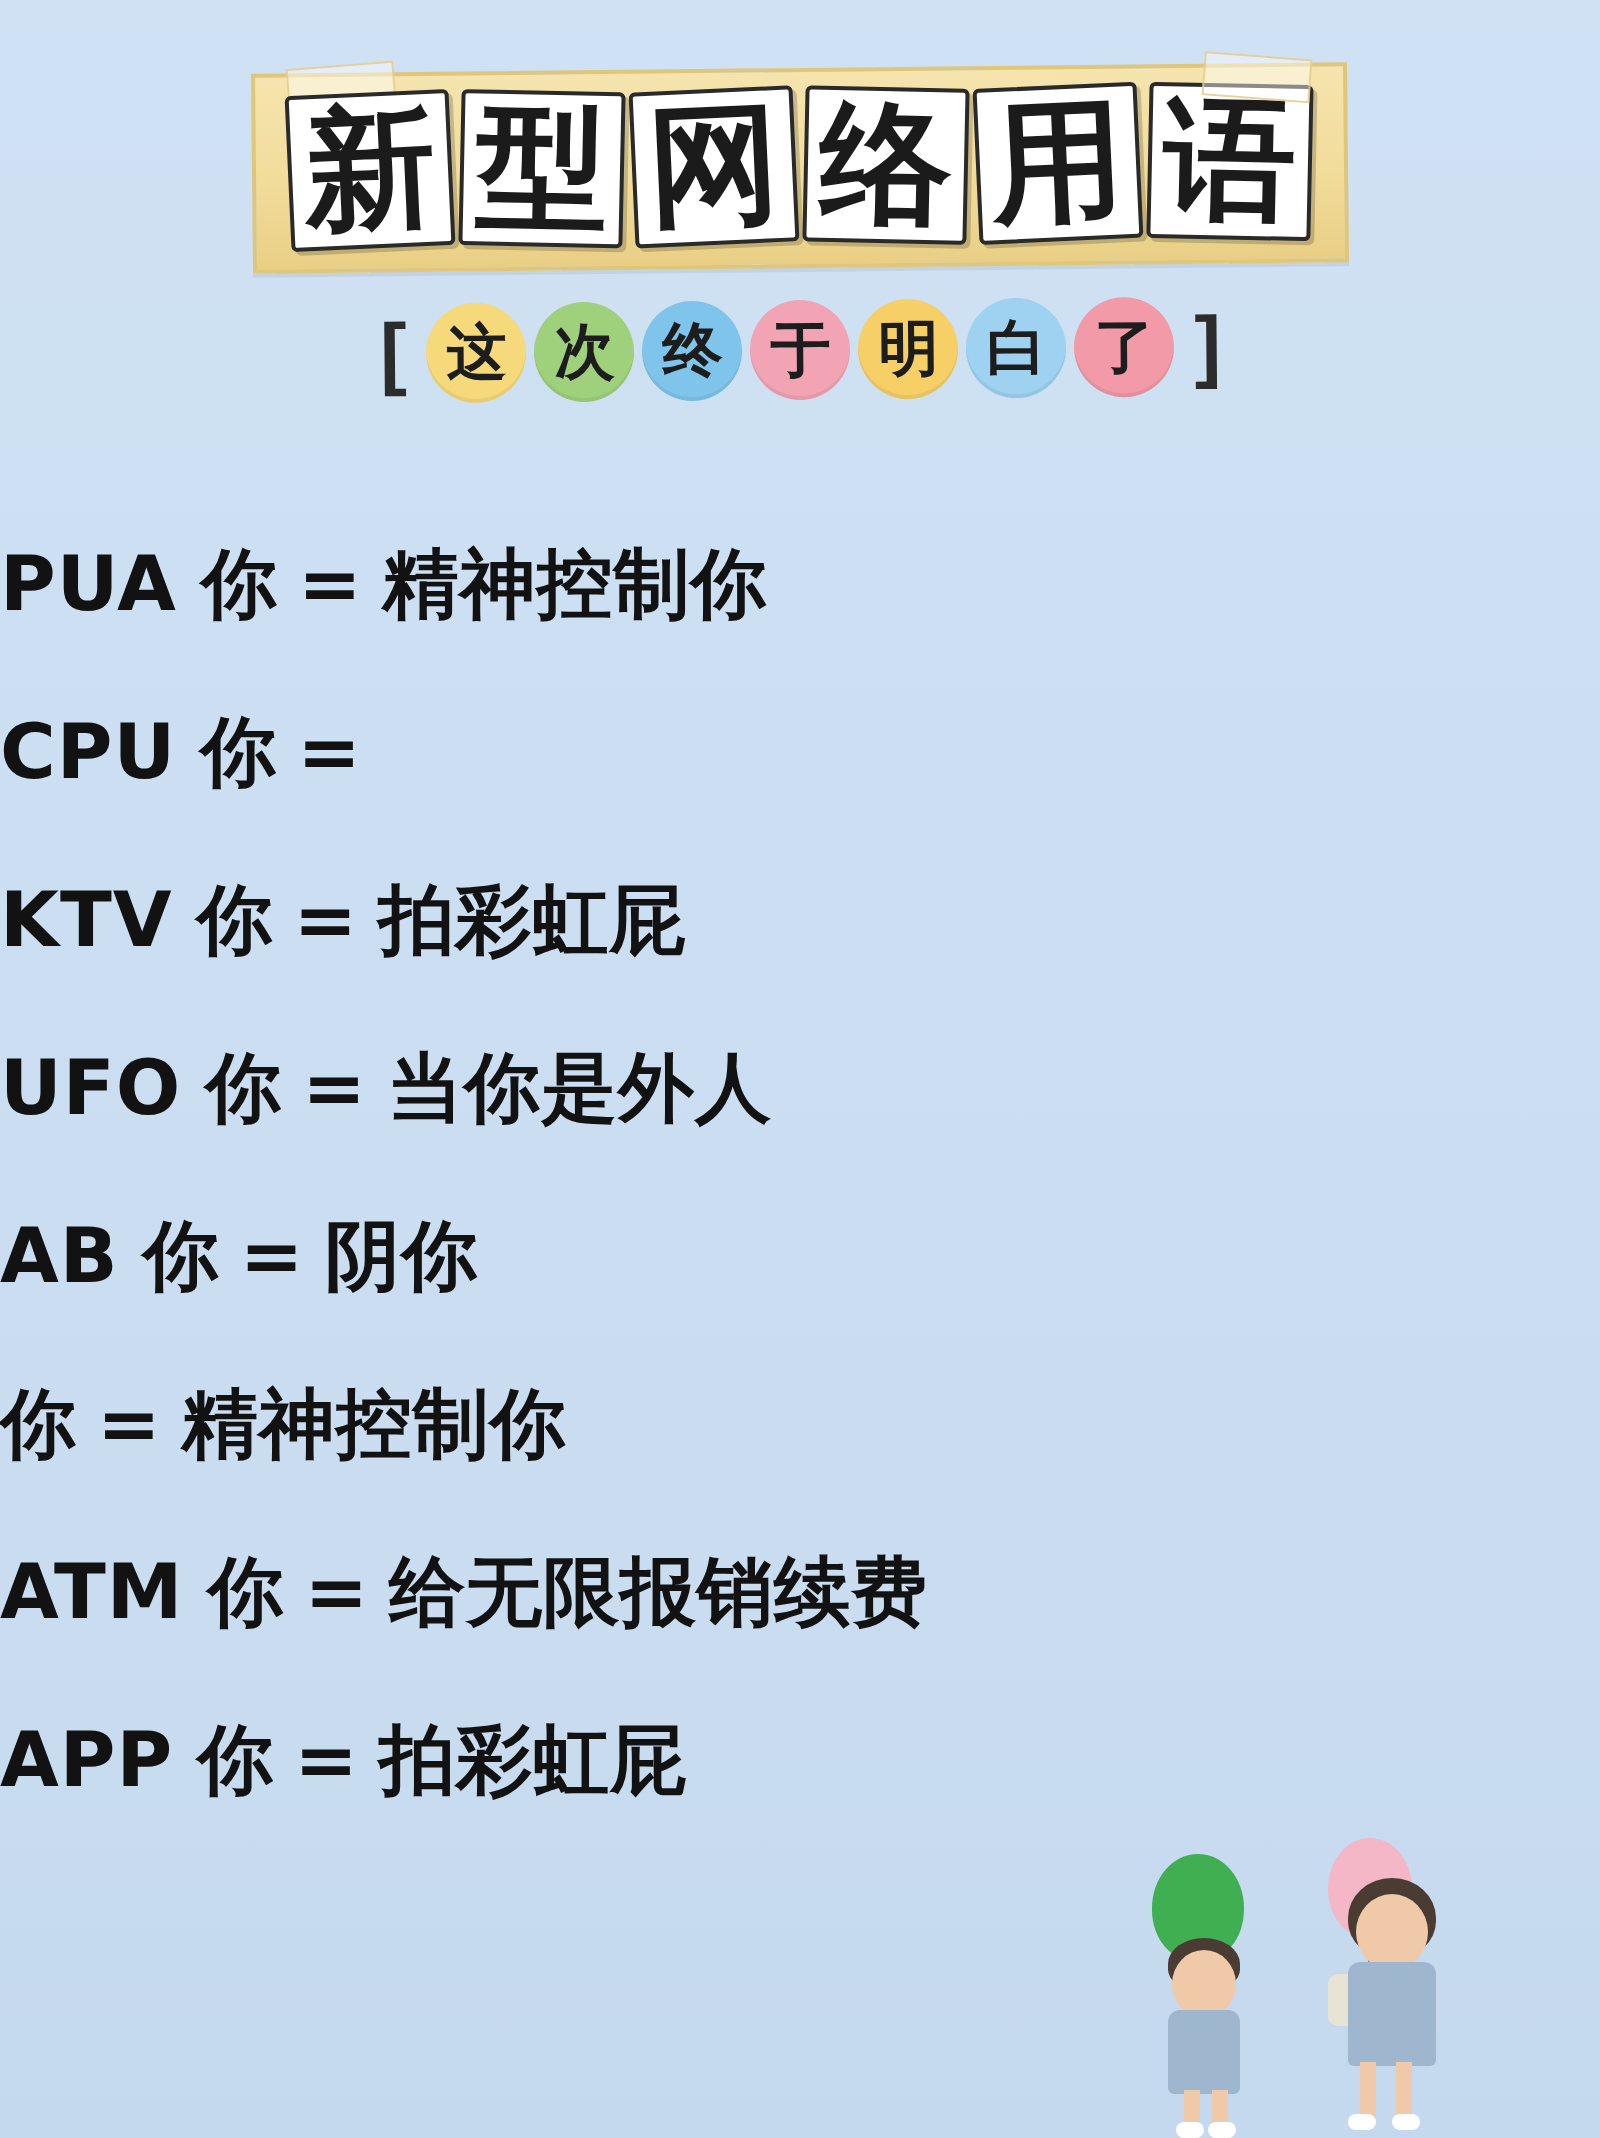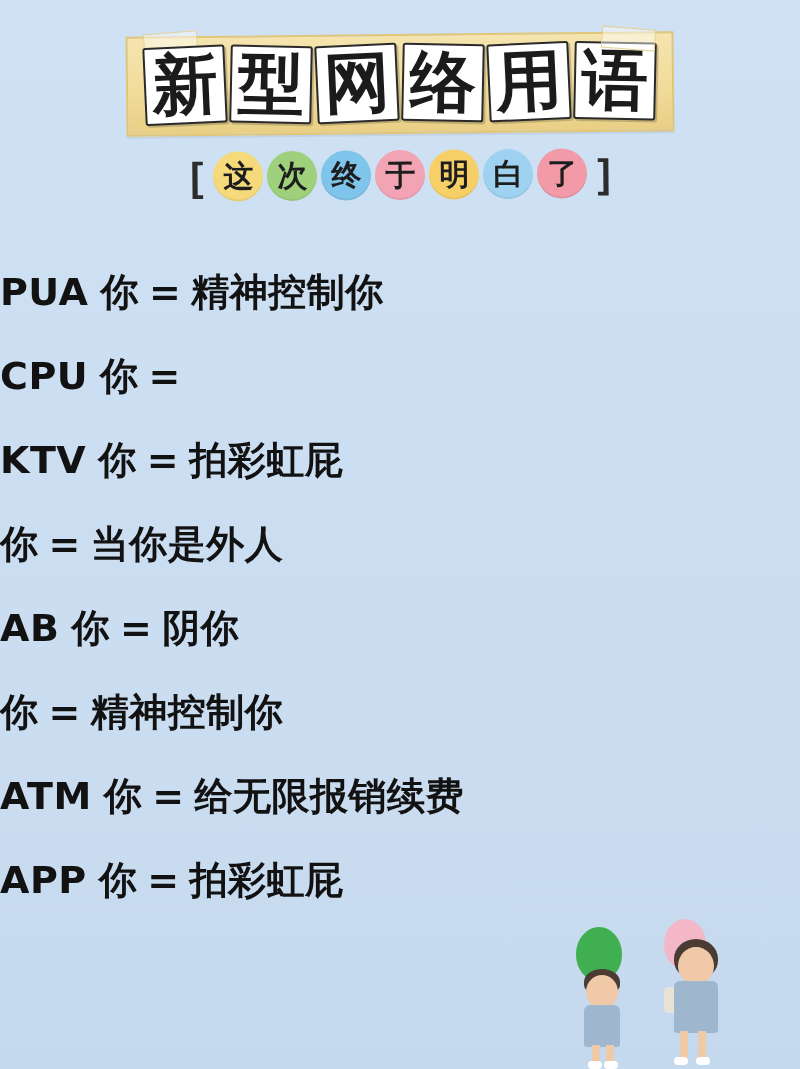--- a/index.html
+++ b/index.html
@@ -271,20 +271,21 @@
     </div>
 
     <div class="entry">
       <span class="abbr">KTV</span>
       <span class="you">你</span>
       <span class="eq">=</span>
       <span class="meaning">拍彩虹屁</span>
     </div>
 
     <div class="entry">
+      <span class="abbr">UFO</span>
       <span class="you">你</span>
       <span class="eq">=</span>
       <span class="meaning">当你是外人</span>
     </div>
 
     <div class="entry">
       <span class="abbr">AB</span>
       <span class="you">你</span>
       <span class="eq">=</span>
       <span class="meaning">阴你</span>

